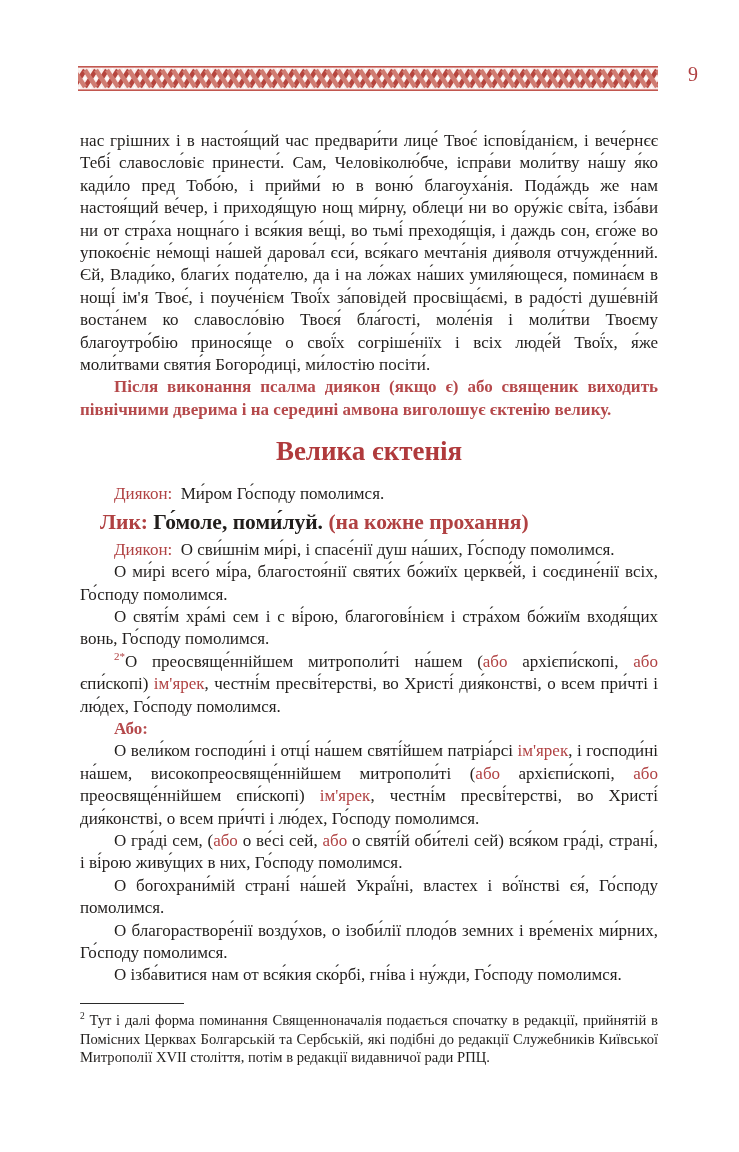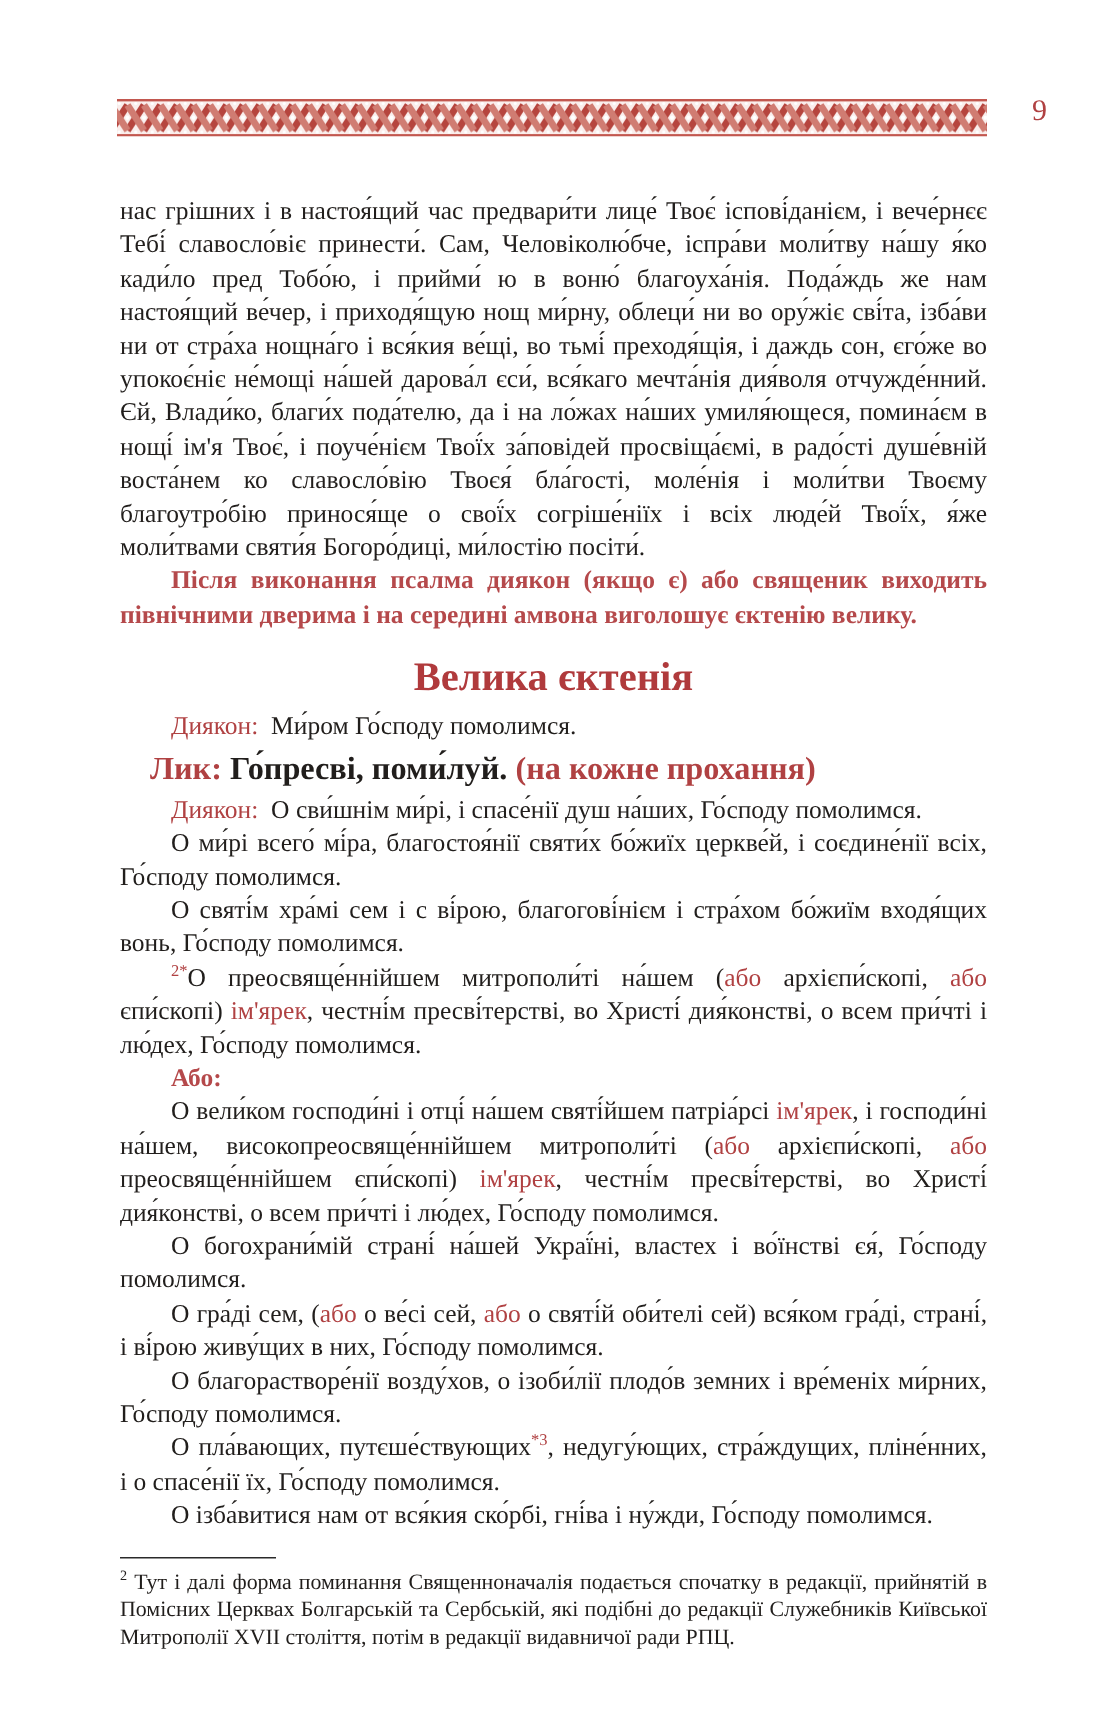--- a/index.html
+++ b/index.html
@@ -30,21 +30,21 @@
   p.noindent{text-indent:0;}
   p.rubric{
     font-size:17px;line-height:22.4px;
     text-align:justify;text-indent:34px;
     color:#b5494b;
     font-weight:bold;
   }
   p.heading{
     text-align:center;color:#b03a3c;font-weight:bold;
     font-size:27px;line-height:32px;
-    margin:14px 0 6px 0;text-indent:0;
+    margin:14px 0 16px 0;text-indent:0;
   }
   p.lik{
     font-size:21.5px;line-height:27px;font-weight:bold;
     text-align:left;text-indent:20px;
     margin:3px 0 3px 0;
   }
   .red{color:#b04142;}
   sup{
     font-size:11px;line-height:0;vertical-align:super;
   }
@@ -81,29 +81,28 @@
   </svg>
 </div>
 
 <div class="page-number">9</div>
 
 <div class="content">
     <p class="body noindent"><span>нас грішних і в настоя́щий час предвари́ти лице́ Твоє́ іспові́данієм, і вече́рнєє Тебі́ славосло́віє принести́. Сам, Человіколю́бче, іспра́ви моли́тву на́шу я́ко кади́ло пред Тобо́ю, і прийми́ ю в воню́ благоуха́нія. Пода́ждь же нам настоя́щий ве́чер, і приходя́щую нощ ми́рну, облеци́ ни во ору́жіє сві́та, ізба́ви ни от стра́ха нощна́го і вся́кия ве́щі, во тьмі́ преходя́щія, і даждь сон, єго́же во упокоє́ніє не́мощі на́шей дарова́л єси́, вся́каго мечта́нія дия́воля отчужде́нний. Єй, Влади́ко, благи́х пода́телю, да і на ло́жах на́ших умиля́ющеся, помина́єм в нощі́ ім'я Твоє́, і поуче́нієм Твої́х за́повідей просвіща́ємі, в радо́сті душе́вній воста́нем ко славосло́вію Твоєя́ бла́гості, моле́нія і моли́тви Твоєму благоутро́бію принося́ще о свої́х согріше́ніїх і всіх люде́й Твої́х, я́же моли́твами святи́я Богоро́диці, ми́лостію посіти́.</span></p>
     <p class="rubric"><span>Після виконання псалма диякон (якщо є) або священик виходить північними дверима і на середині амвона виголошує єктенію велику.</span></p>
     <p class="heading"><span>Велика єктенія</span></p>
     <p class="dialog"><span class="red">Диякон:</span><span> Ми́ром Го́споду помолимся.</span></p>
-    <p class="lik"><span class="red">Лик: </span><span>Го́пресві, поми́луй. </span><span class="red">(на кожне прохання)</span></p>
+    <p class="lik"><span class="red">Лик: </span><span>Го́моле, поми́луй. </span><span class="red">(на кожне прохання)</span></p>
     <p class="dialog"><span class="red">Диякон:</span><span> О сви́шнім ми́рі, і спасе́нії душ на́ших, Го́споду помолимся.</span></p>
     <p class="body"><span>О ми́рі всего́ мі́ра, благостоя́нії святи́х бо́жиїх церкве́й, і соєдине́нії всіх, Го́споду помолимся.</span></p>
     <p class="body"><span>О святі́м хра́мі сем і с ві́рою, благогові́нієм і стра́хом бо́жиїм входя́щих вонь, Го́споду помолимся.</span></p>
     <p class="body"><sup class="red">2*</sup><span>О преосвяще́ннійшем митрополи́ті на́шем (</span><span class="red">або</span><span> архієпи́скопі, </span><span class="red">або</span><span> єпи́скопі) </span><span class="red">ім'ярек</span><span>, честні́м пресві́терстві, во Христі́ дия́констві, о всем при́чті і лю́дех, Го́споду помолимся.</span></p>
     <p class="rubric"><span>Або:</span></p>
     <p class="body"><span>О вели́ком господи́ні і отці́ на́шем святі́йшем патріа́рсі </span><span class="red">ім'ярек</span><span>, і господи́ні на́шем, високопреосвяще́ннійшем митрополи́ті (</span><span class="red">або</span><span> архієпи́скопі, </span><span class="red">або</span><span> преосвяще́ннійшем єпи́скопі) </span><span class="red">ім'ярек</span><span>, честні́м пресві́терстві, во Христі́ дия́констві, о всем при́чті і лю́дех, Го́споду помолимся.</span></p>
+    <p class="body"><span>О гра́ді сем, (</span><span class="red">або</span><span> о ве́сі сей, </span><span class="red">або</span><span> о святі́й оби́телі сей) вся́ком гра́ді, страні́, і ві́рою живу́щих в них, Го́споду помолимся.</span></p>
     <p class="body"><span>О богохрани́мій страні́ на́шей Украї́ні, властех і во́їнстві єя́, Го́споду помолимся.</span></p>
-    <p class="body"><span>О гра́ді сем, (</span><span class="red">або</span><span> о ве́сі сей, </span><span class="red">або</span><span> о святі́й оби́телі сей) вся́ком гра́ді, страні́, і ві́рою живу́щих в них, Го́споду помолимся.</span></p>
     <p class="body"><span>О благорастворе́нії возду́хов, о ізоби́лії плодо́в земних і вре́меніх ми́рних, Го́споду помолимся.</span></p>
-    <p class="body"><span>О пла́вающих, путєше́ствующих</span><sup class="red">*3</sup><span>, недугу́ющих, стра́ждущих, пліне́нних, і о спасе́нії їх, Го́споду помолимся.</span></p>
     <p class="body"><span>О ізба́витися нам от вся́кия ско́рбі, гні́ва і ну́жди, Го́споду помолимся.</span></p>
     <div class="fn-sep"></div>
     <div class="footnotes">
       <p><sup>2</sup><span> Тут і далі форма поминання Священноначалія подається спочатку в редакції, прийнятій в Помісних Церквах Болгарській та Сербській, які подібні до редакції Служебників Київської Митрополії XVII століття, потім в редакції видавничої ради РПЦ.</span></p>
     </div>
   </div>
 
 </body></html>

